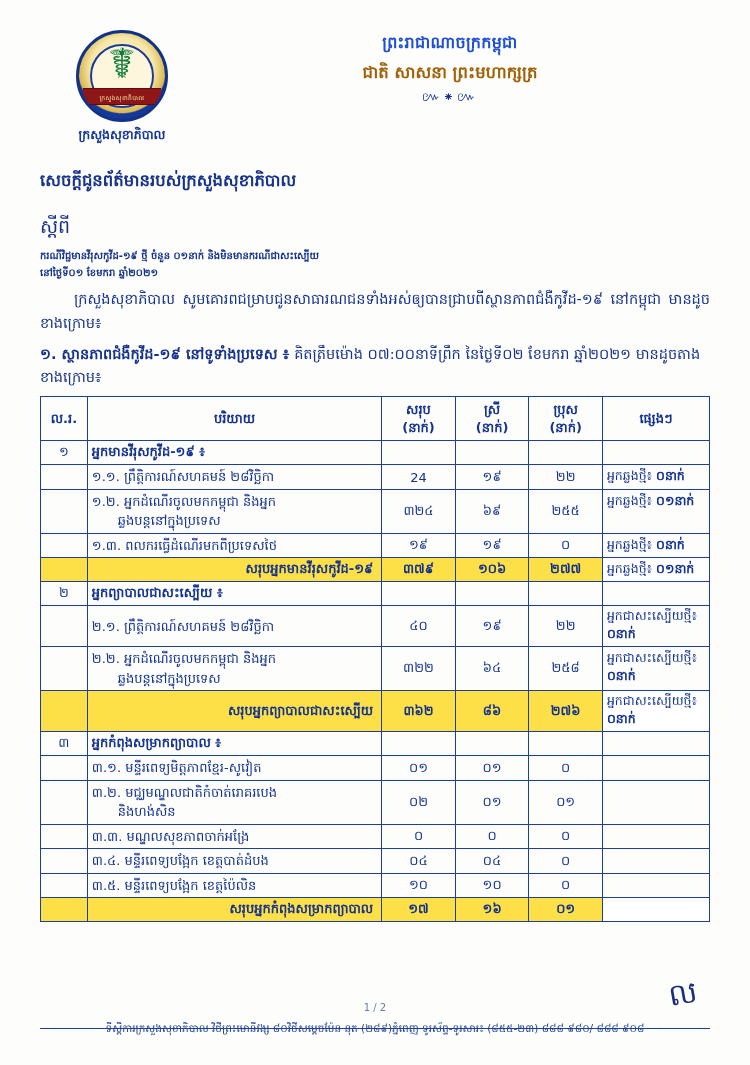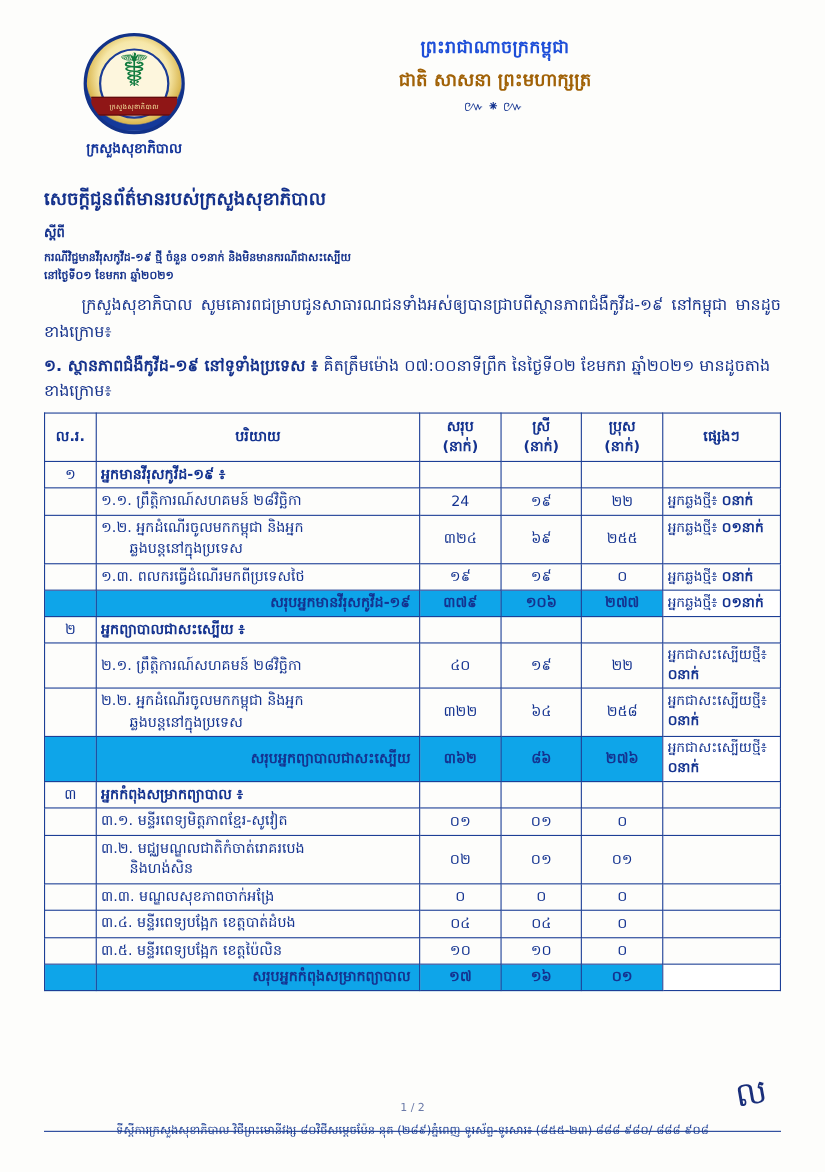--- a/index.html
+++ b/index.html
@@ -106,21 +106,21 @@
     letter-spacing: 3px;
     color: #12328f;
   }
 
   
   .doc-titles {
     text-align: left;
     margin-top: 2px;
   }
   .dt1 { font-size: 16.5px; font-weight: bold; }
-  .dt2 { font-size: 12px; font-weight: bold; margin-top: 9px; }
+  .dt2 { font-size: 19px; font-weight: normal; margin-top: 20px; }
   .dt3 { font-size: 10px; font-weight: bold; margin-top: 6px; line-height: 1.5; }
 
   
   .para {
     font-size: 14.5px;
     line-height: 1.65;
     margin-top: 8px;
     text-align: justify;
   }
   .para .indent { display: inline-block; width: 34px; }
@@ -153,21 +153,21 @@
     line-height: 1.35;
   }
   .c-no  { width: 7%;  text-align: center; }
   .c-desc{ width: 44%; }
   .c-num { width: 11%; text-align: center; }
   .c-note{ width: 16%; }
 
   td.group { font-weight: bold; padding: 4px 6px; }
   td.item  { padding-left: 16px; line-height: 1.5; }
   td.item .sub { display: block; padding-left: 26px; }
-  tr.total td { font-weight: bold; background: #0ea5e9; }
+  tr.total td { font-weight: bold; background: #fde047; }
   tr.total td.label { text-align: right; padding-right: 8px; }
   td.note { font-size: 12.5px; }
   td.note b { font-weight: bold; }
   .tallrow td { height: 44px; }
 
   
   .pagenum {
     position: absolute;
     left: 0; right: 0;
     bottom: 52px;

